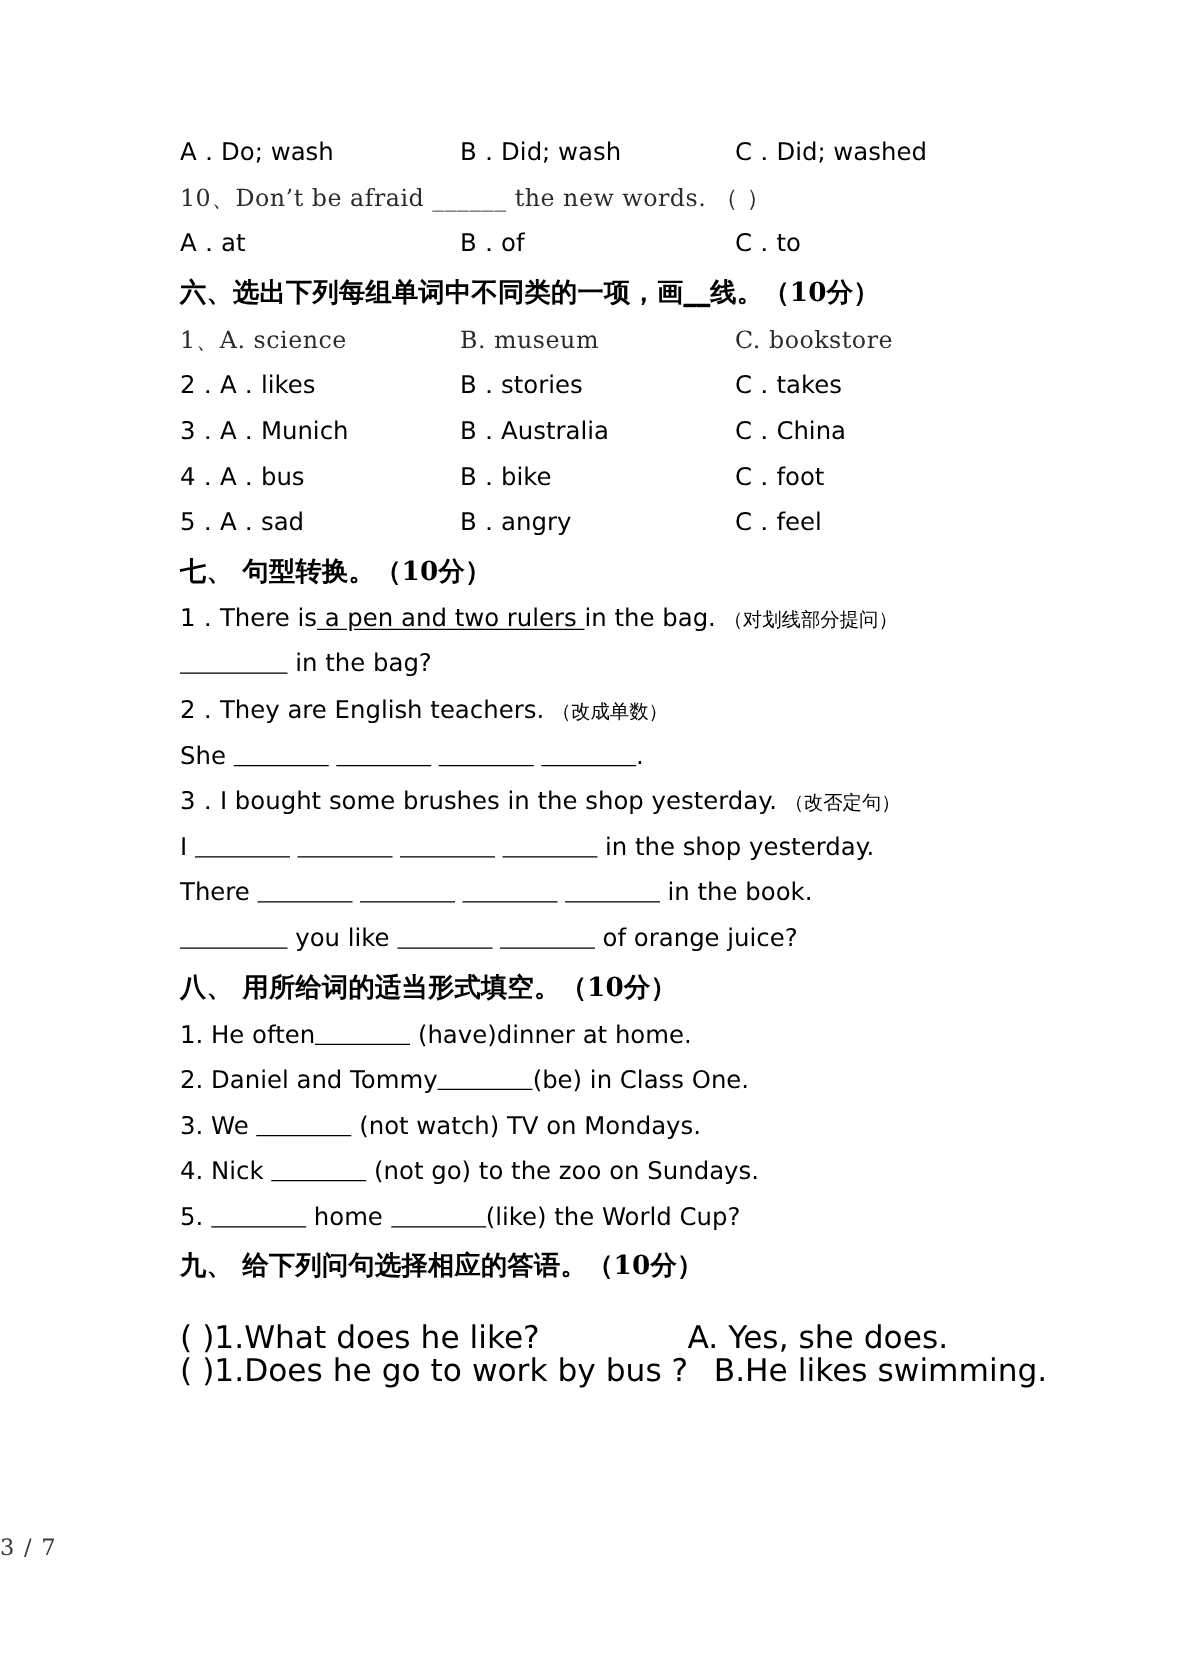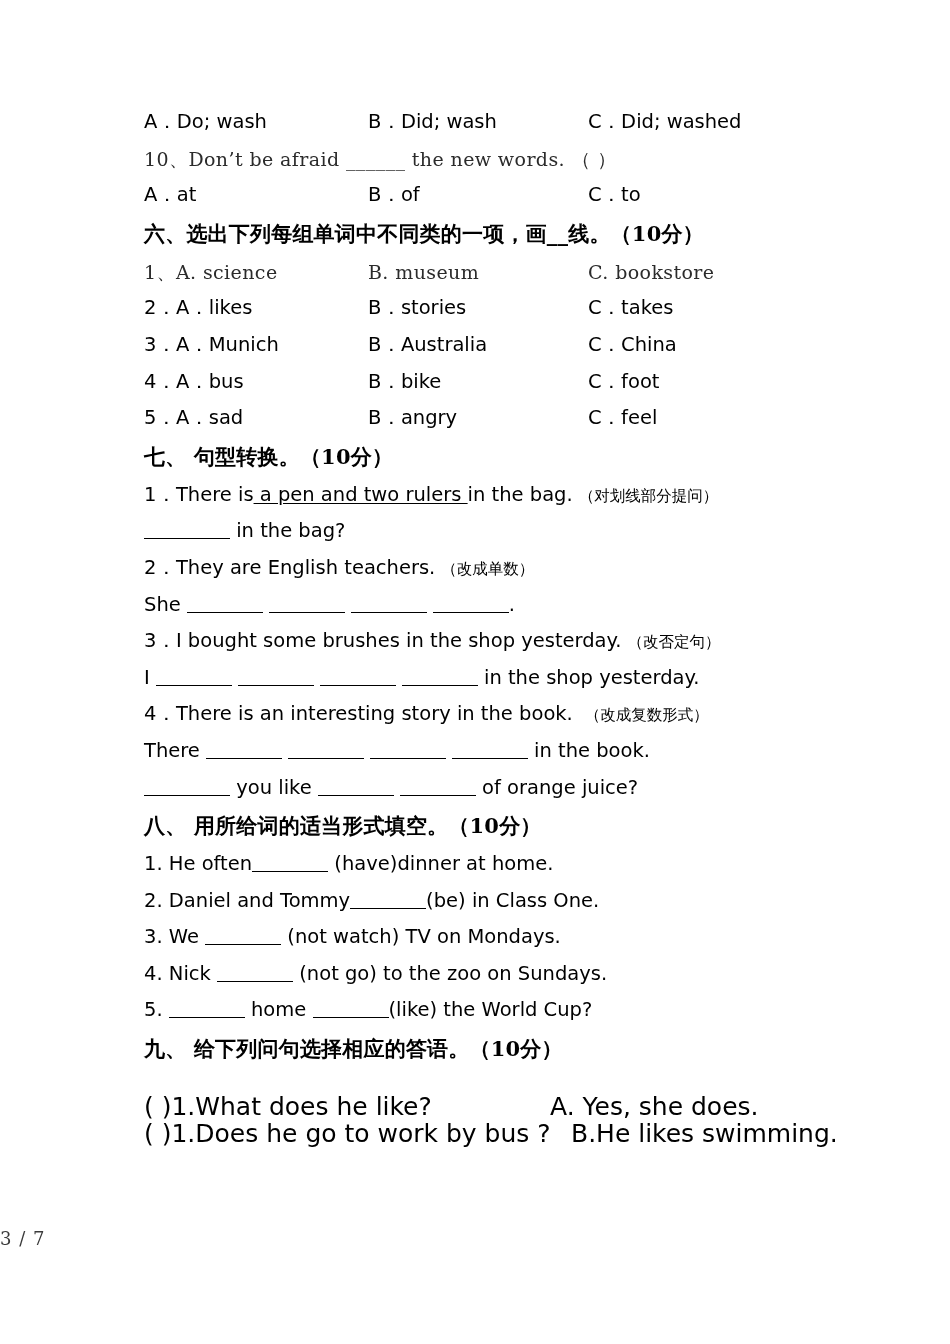--- a/index.html
+++ b/index.html
@@ -65,20 +65,21 @@
   .heading {
     font-family: "DejaVu Serif", "Liberation Serif", serif;
     font-weight: bold;
     font-size: 21px;
     line-height: 40px;
     height: 40px;
     white-space: nowrap;
     letter-spacing: 0.2px;
   }
   .heading .u {
+    text-decoration: underline;
   }
 
   
   .cn-note {
     font-size: 15.5px;
     font-family: "DejaVu Sans", sans-serif;
   }
   .ul-text {
     text-decoration: underline;
     text-underline-offset: 2px;
@@ -180,21 +181,20 @@
   <div class="line"><span class="blank b-lg"></span><span> in the bag?</span></div>
 
   <div class="line"><span>2．They are English teachers.</span><span class="gap-sm"></span><span class="cn-note">（改成单数）</span></div>
 
   <div class="line"><span>She</span><span class="gap-sm"></span><span class="blank b-md"></span><span class="gap-sm"></span><span class="blank b-md"></span><span class="gap-sm"></span><span class="blank b-md"></span><span class="gap-sm"></span><span class="blank b-md"></span><span>.</span></div>
 
   <div class="line"><span>3．I bought some brushes in the shop yesterday.</span><span class="gap-sm"></span><span class="cn-note">（改否定句）</span></div>
 
   <div class="line"><span>I</span><span class="gap-sm"></span><span class="blank b-md"></span><span class="gap-sm"></span><span class="blank b-md"></span><span class="gap-sm"></span><span class="blank b-md"></span><span class="gap-sm"></span><span class="blank b-md"></span><span> in the shop yesterday.</span></div>
 
-  <div class="line"><span>4．There is an interesting story in the book.</span><span class="gap-md"></span><span class="cn-note">（改成复数形式）</span></div>
 
   <div class="line"><span>There</span><span class="gap-sm"></span><span class="blank b-md"></span><span class="gap-sm"></span><span class="blank b-md"></span><span class="gap-sm"></span><span class="blank b-md"></span><span class="gap-sm"></span><span class="blank b-md"></span><span> in the book.</span></div>
 
 
   <div class="line"><span class="blank b-lg"></span><span> you like </span><span class="blank b-md"></span><span class="gap-sm"></span><span class="blank b-md"></span><span> of orange juice?</span></div>
 
   <div class="heading">八、 用所给词的适当形式填空。（10分）</div>
 
   <div class="line"><span>1. He often</span><span class="blank b-md"></span><span> (have)dinner at home.</span></div>
 

